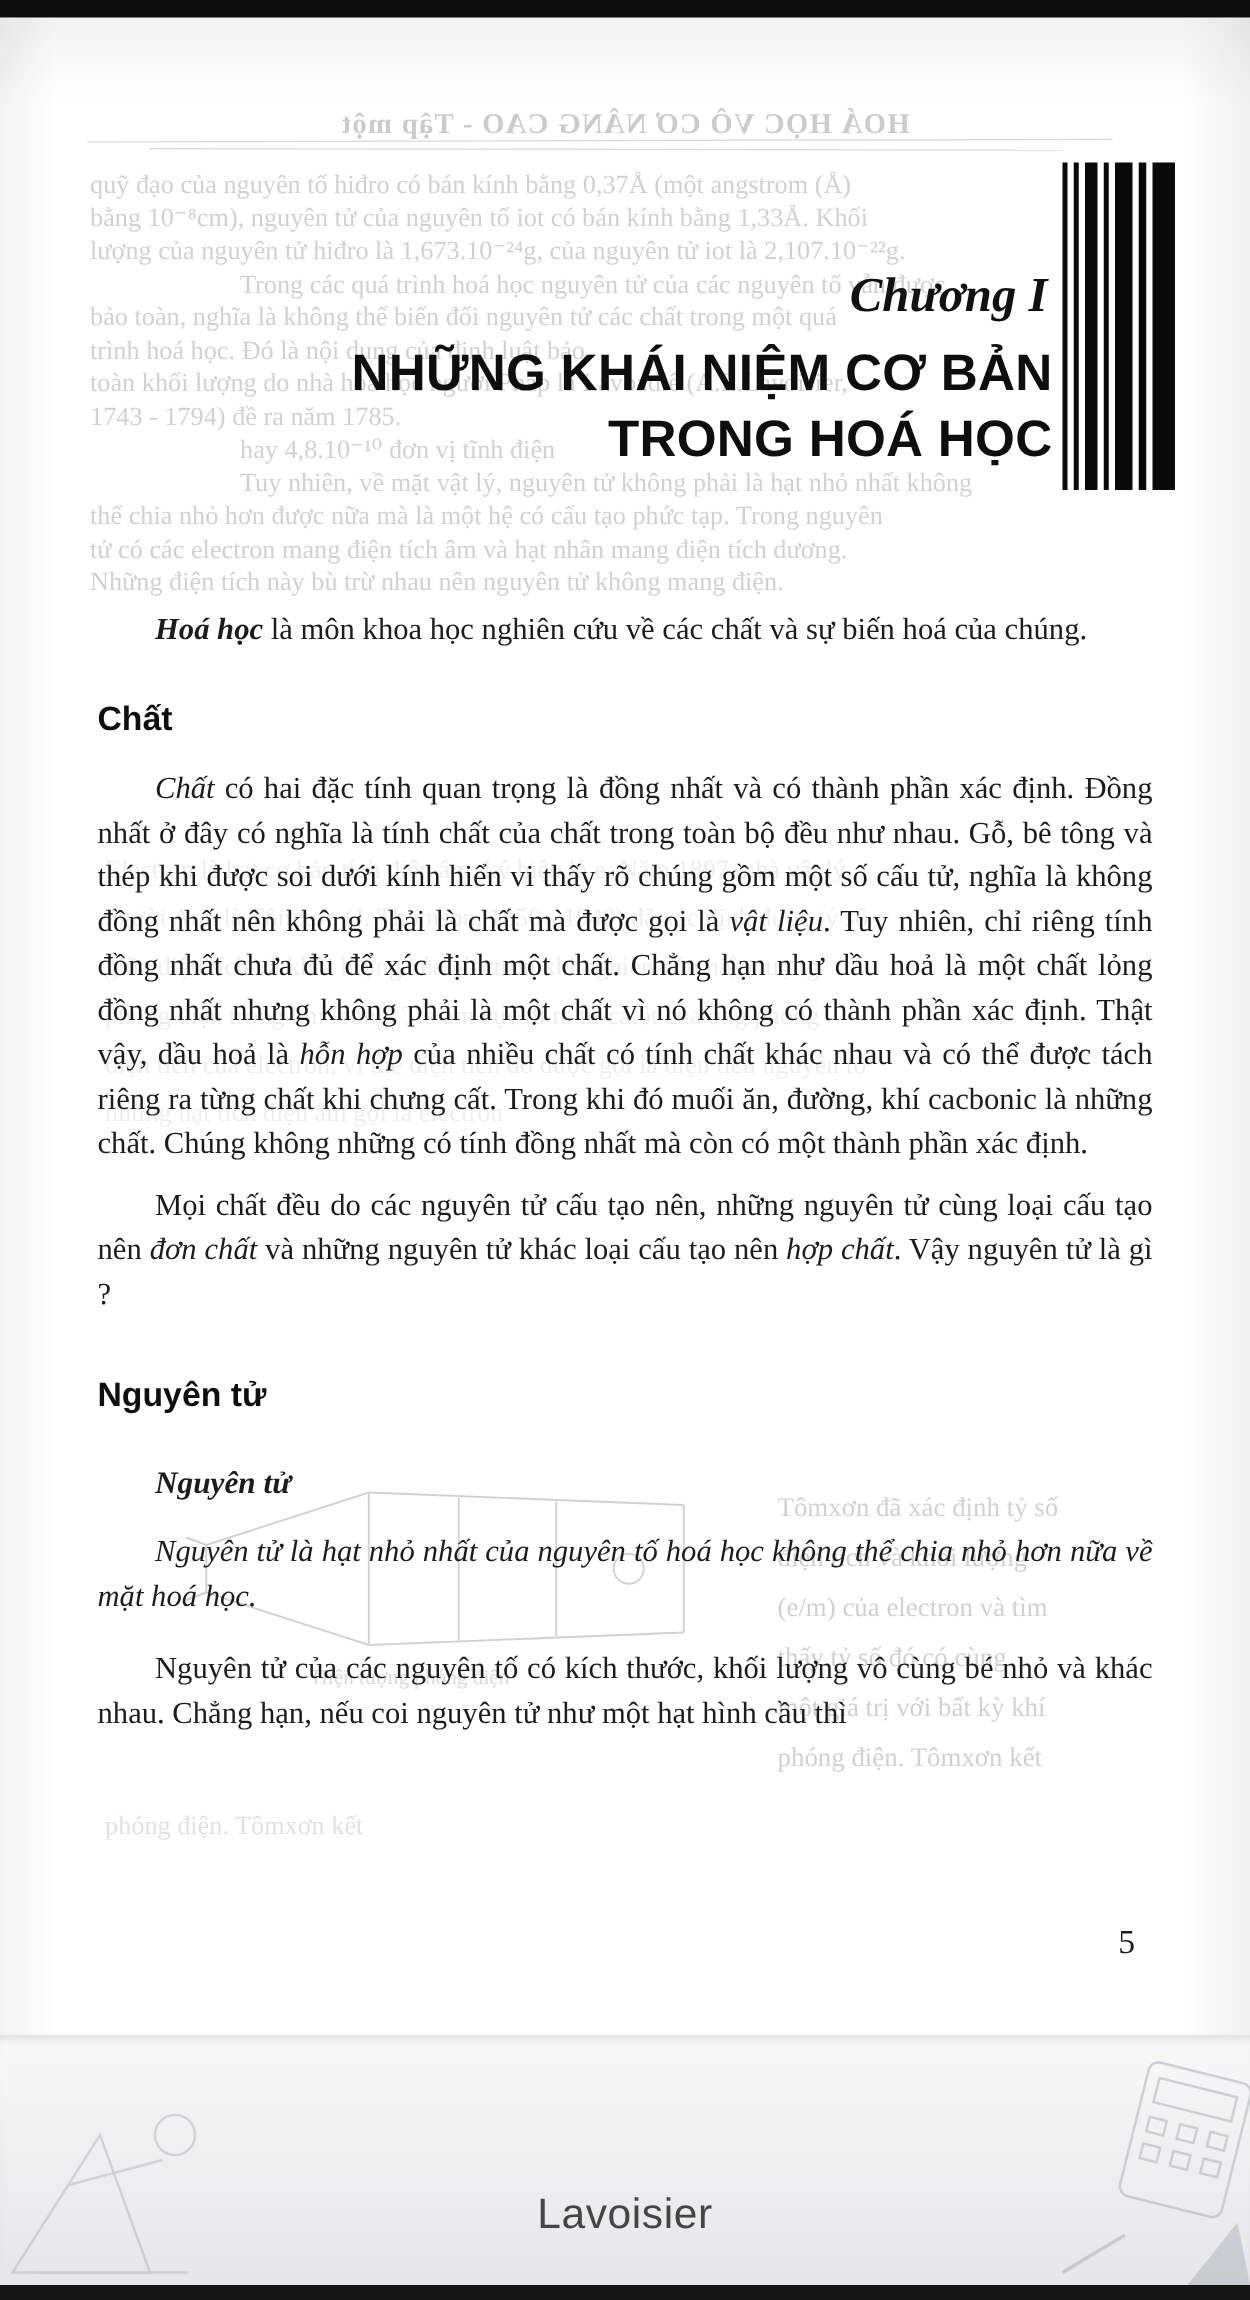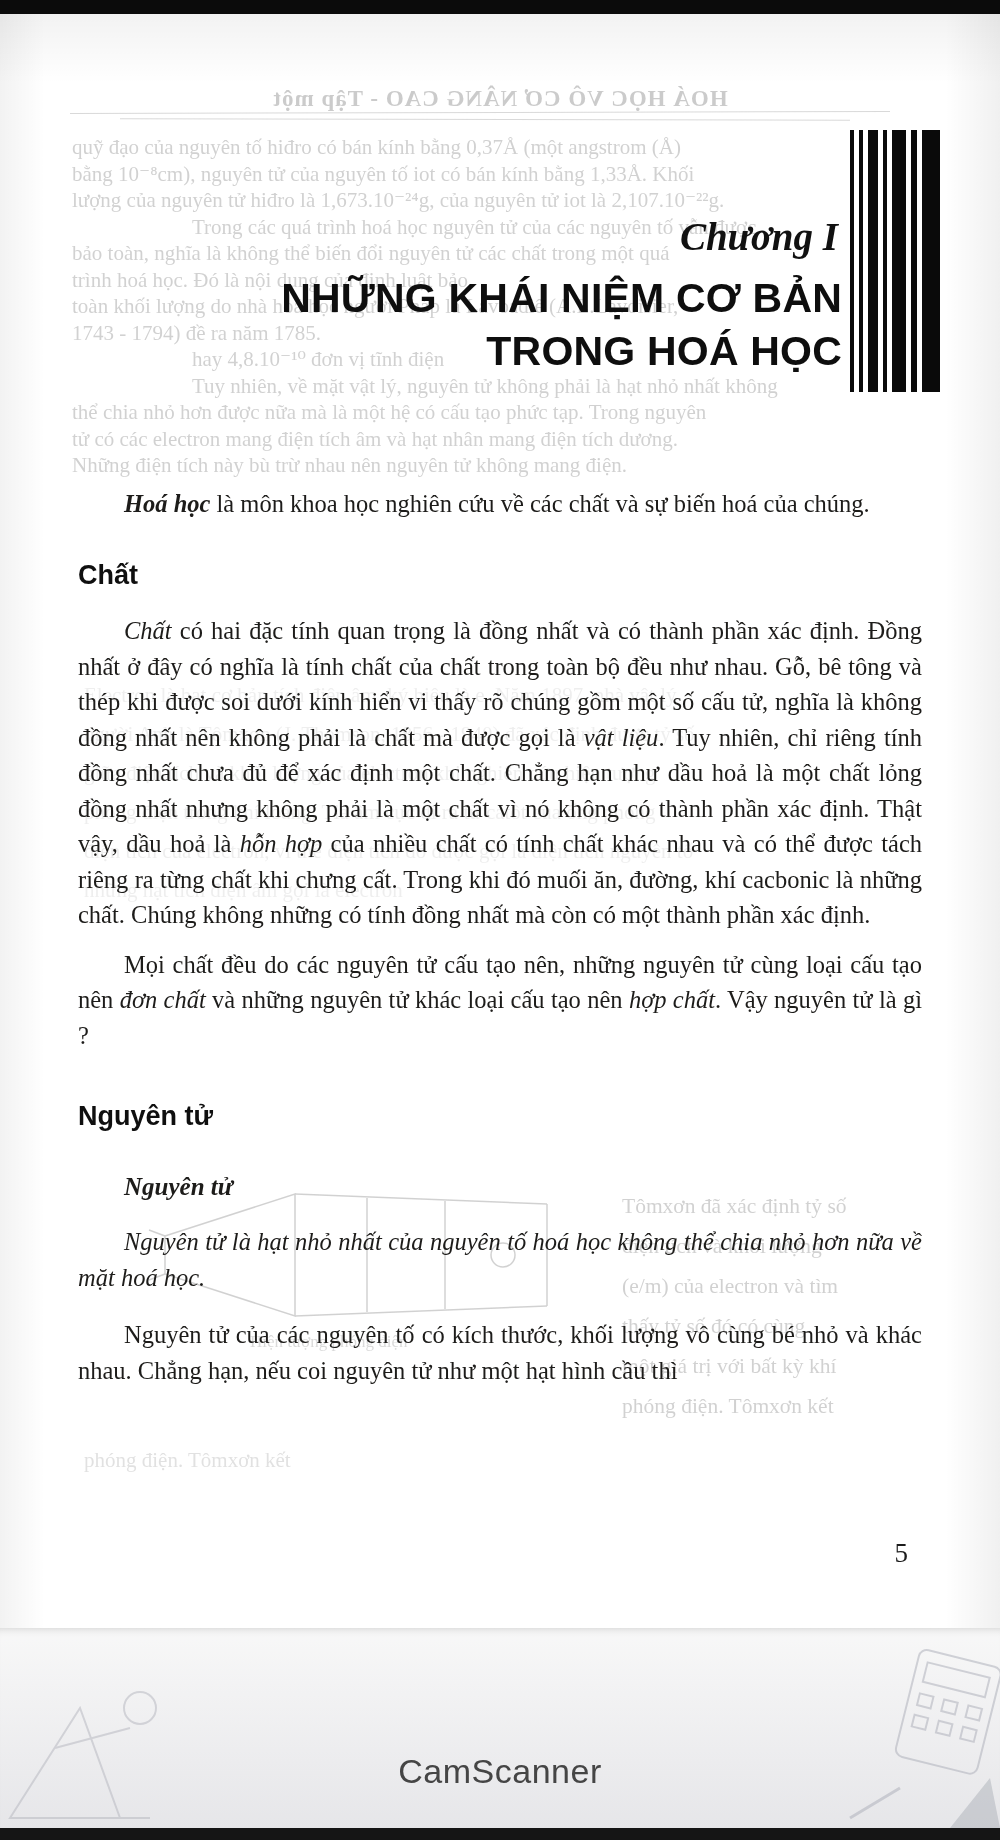--- a/index.html
+++ b/index.html
@@ -214,18 +214,18 @@
         <rect x="70" y="74" width="14" height="12"></rect>
         <rect x="95" y="74" width="14" height="12"></rect>
         <rect x="120" y="74" width="14" height="12"></rect>
         <rect x="70" y="96" width="14" height="12"></rect>
         <rect x="95" y="96" width="14" height="12"></rect>
         <rect x="120" y="96" width="14" height="12"></rect>
       </g>
       <path d="M150,150 L160,200 L110,200 Z" fill="#9aa0a8" stroke="none" opacity=".7"></path>
       <path d="M10,190 L60,160" stroke-width="3"></path>
     </svg>
-    <div class="brand">CamScanner</div>
+    <div class="brand">Lavoisier</div>
   </div>
 
   <div class="edge-bar bottom"></div>
 
 </div>
 
 </body></html>

